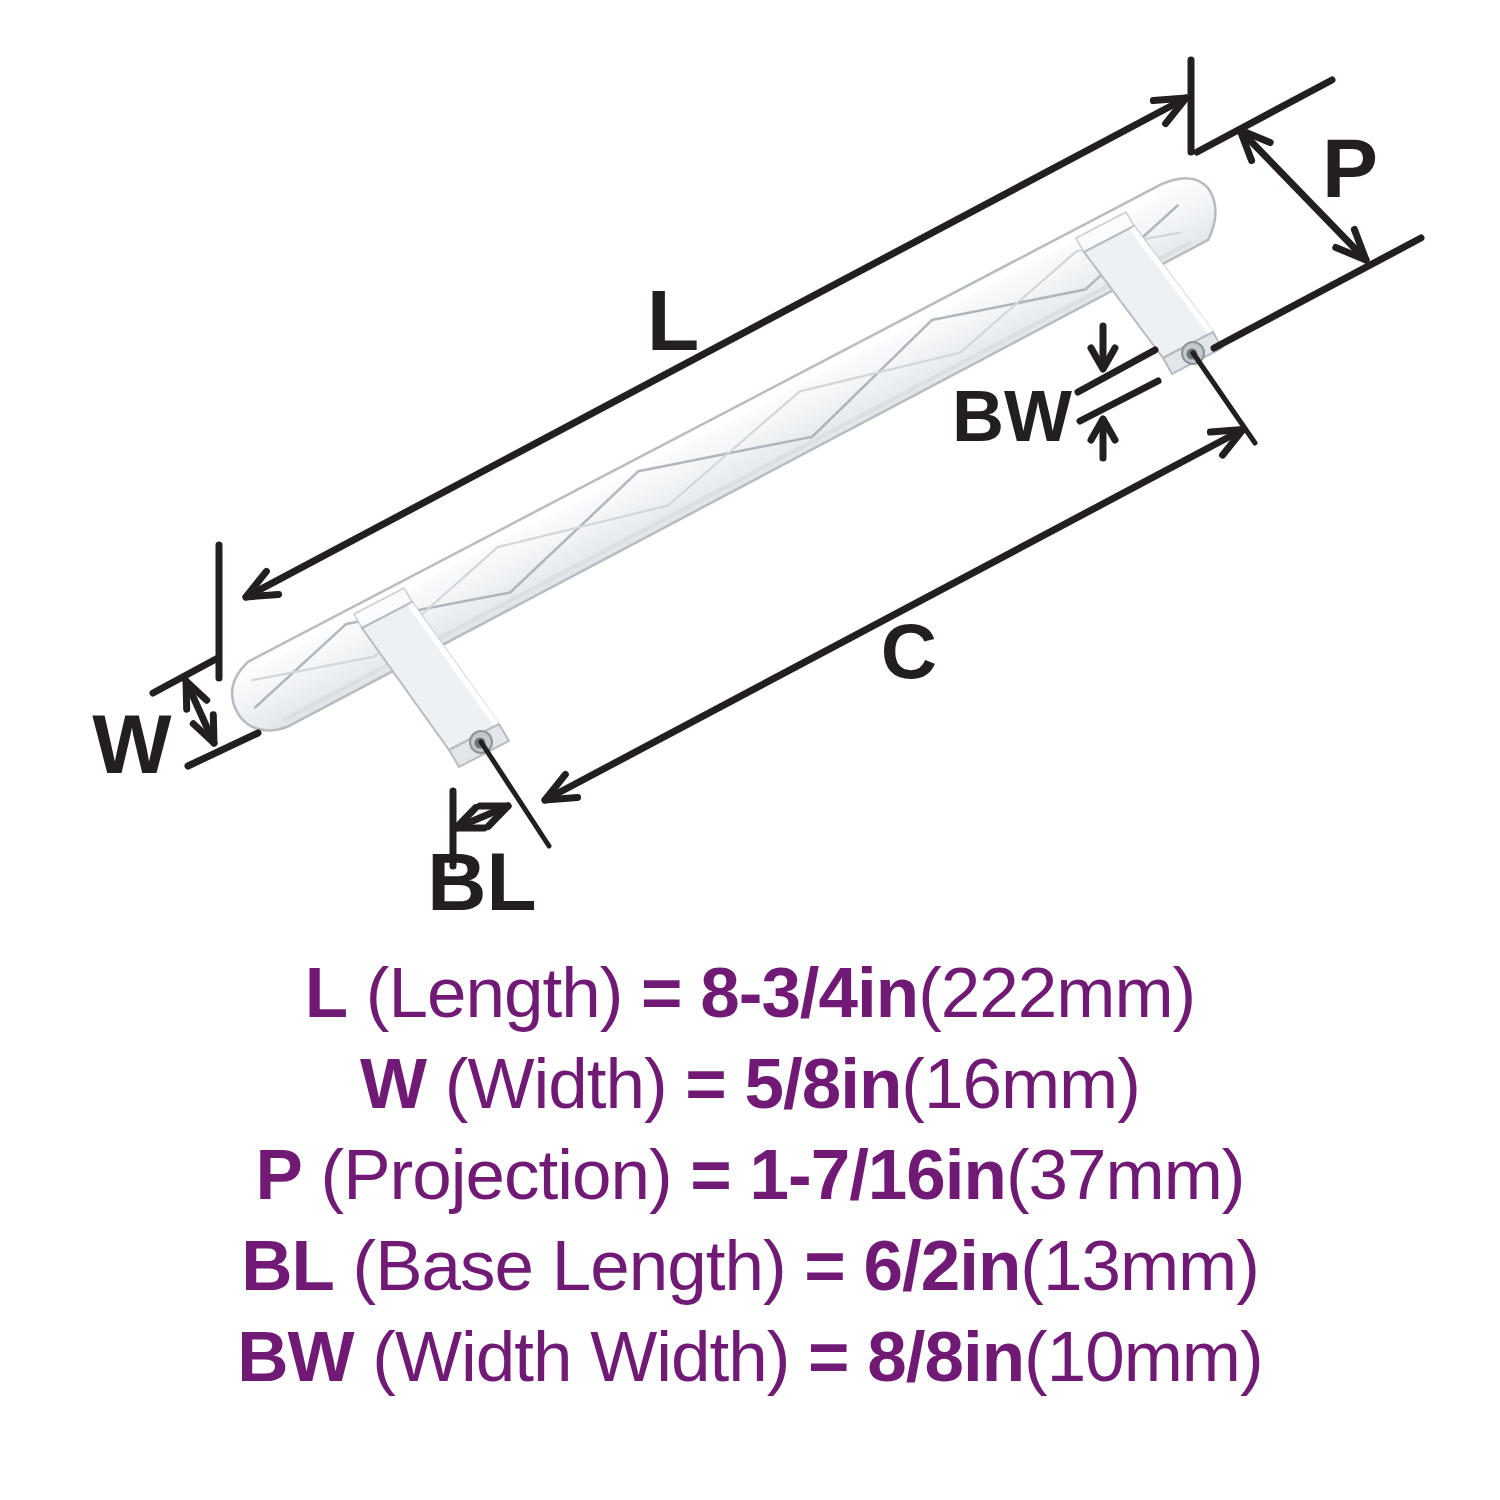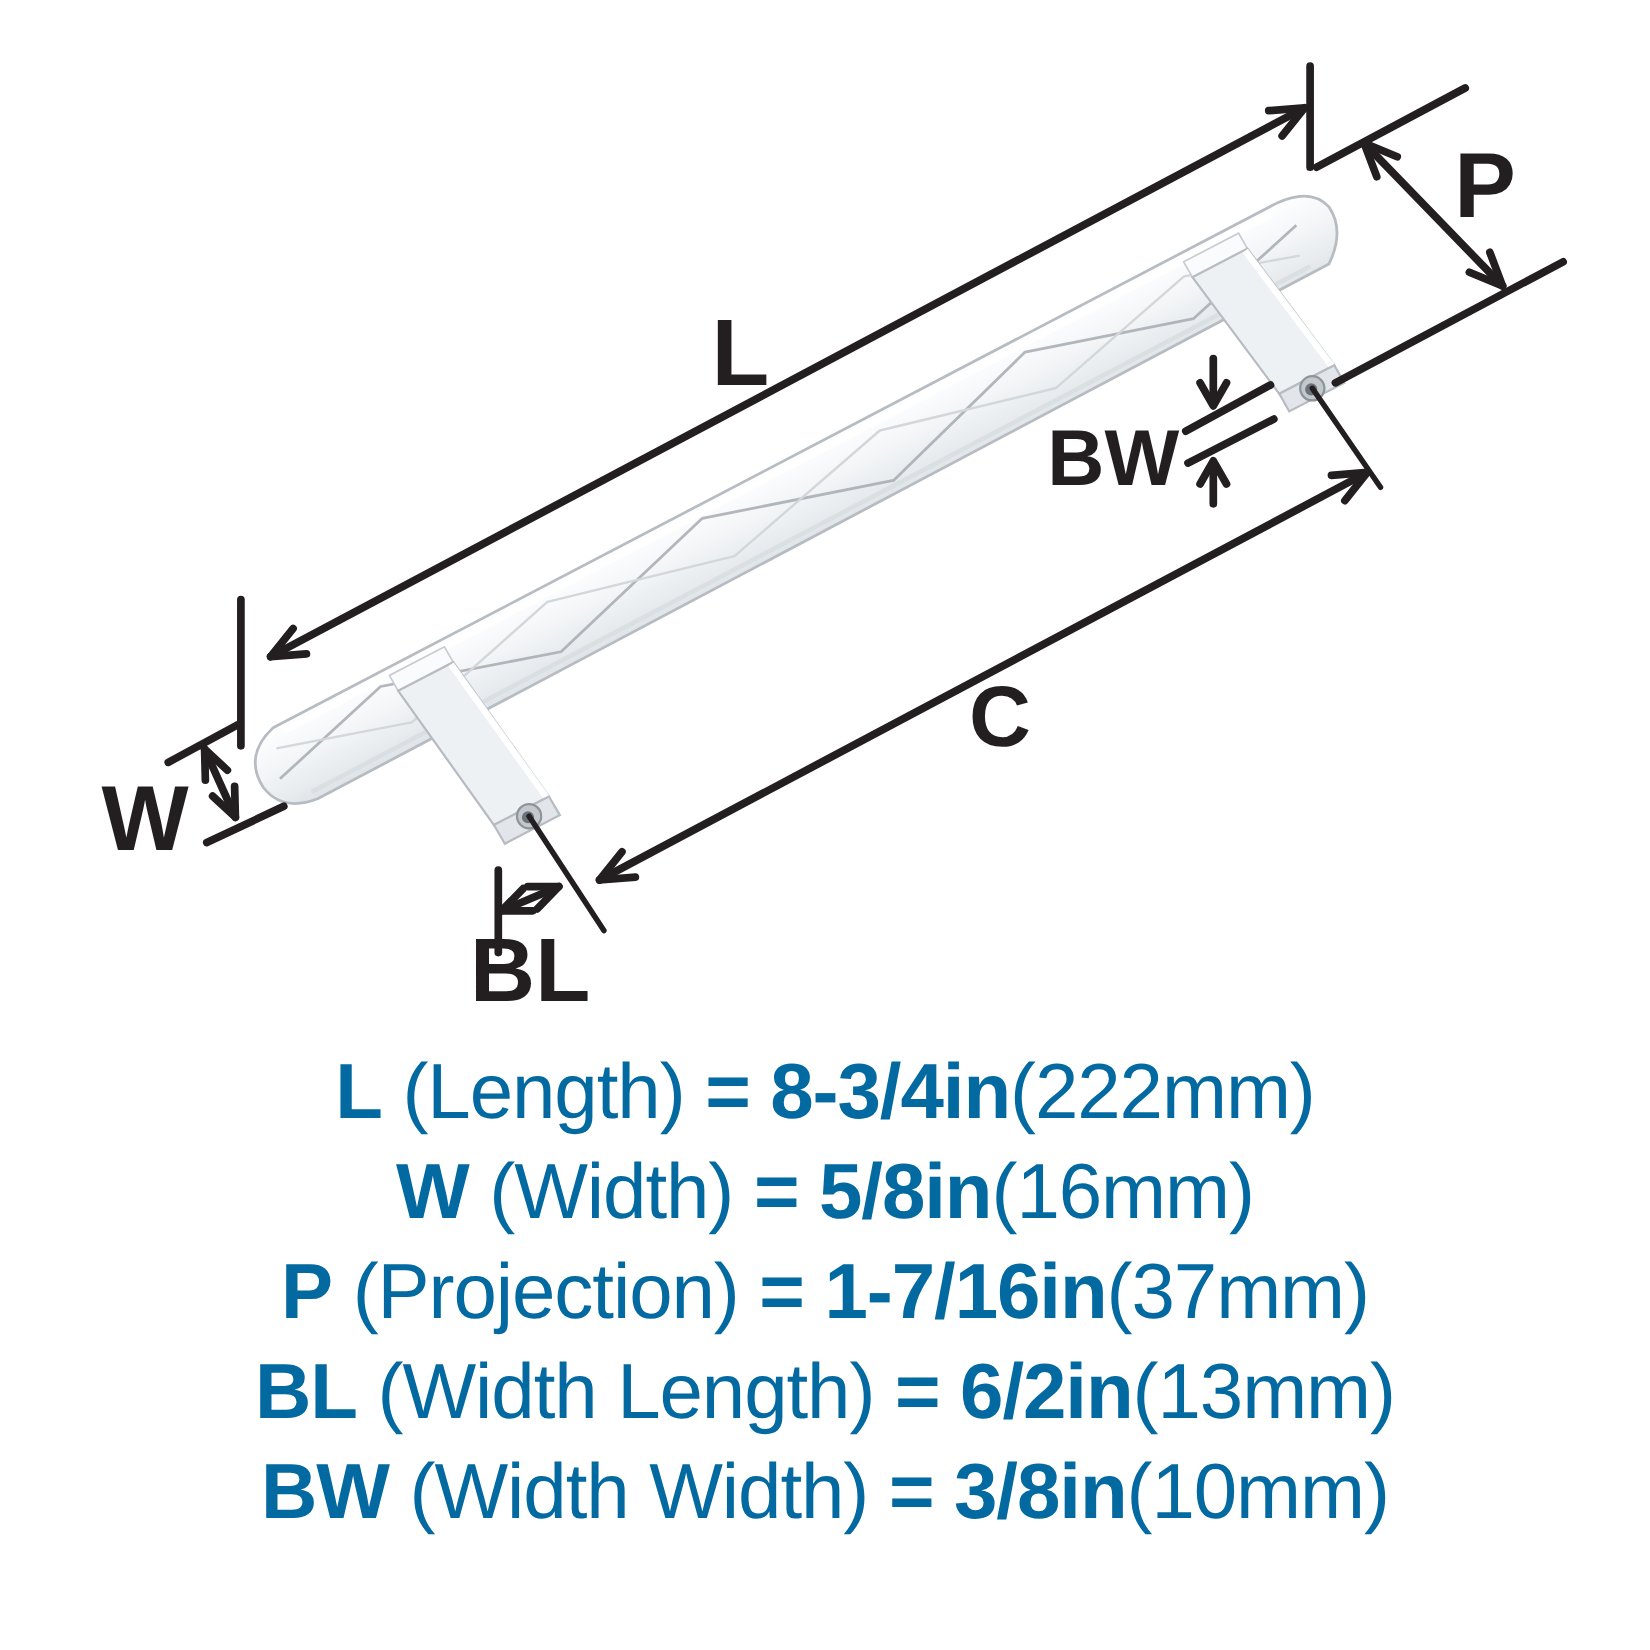--- a/index.html
+++ b/index.html
@@ -1,21 +1,21 @@
 <!DOCTYPE html>
 <html><head>
 <meta charset="utf-8">
 <style>
   html,body{margin:0;padding:0;background:#ffffff;}
   body{width:1500px;height:1500px;position:relative;overflow:hidden;
        font-family:"Liberation Sans", sans-serif;}
   .stage{position:absolute;inset:0;width:1500px;height:1500px;background:#ffffff;}
   svg{position:absolute;left:0;top:0;}
   .specs{position:absolute;top:947px;left:0;right:0;}
-  .spec-line{text-align:center;font-size:71px;line-height:91px;color:#0369a1;
+  .spec-line{text-align:center;font-size:71px;line-height:91px;color:#701a75;
              letter-spacing:-1px;white-space:nowrap;}
   .spec-line .b{font-weight:700;}
   .spec-line .r{font-weight:400;}
   .dim-label{font-family:"Liberation Sans", sans-serif;font-weight:700;fill:#231f20;}
 </style>
 </head>
 <body>
 
 <div class="stage">
 
@@ -130,24 +130,24 @@
       <span class="b">5/8in</span><span class="r">(16mm)</span>
     </div>
     <div class="spec-line">
       <span class="b">P</span>
       <span class="r">(Projection)</span>
       <span class="b">=</span>
       <span class="b">1-7/16in</span><span class="r">(37mm)</span>
     </div>
     <div class="spec-line">
       <span class="b">BL</span>
-      <span class="r">(Width Length)</span>
+      <span class="r">(Base Length)</span>
       <span class="b">=</span>
       <span class="b">6/2in</span><span class="r">(13mm)</span>
     </div>
     <div class="spec-line">
       <span class="b">BW</span>
       <span class="r">(Width Width)</span>
       <span class="b">=</span>
-      <span class="b">3/8in</span><span class="r">(10mm)</span>
+      <span class="b">8/8in</span><span class="r">(10mm)</span>
     </div>
   </div>
 </div>
 
 </body></html>

